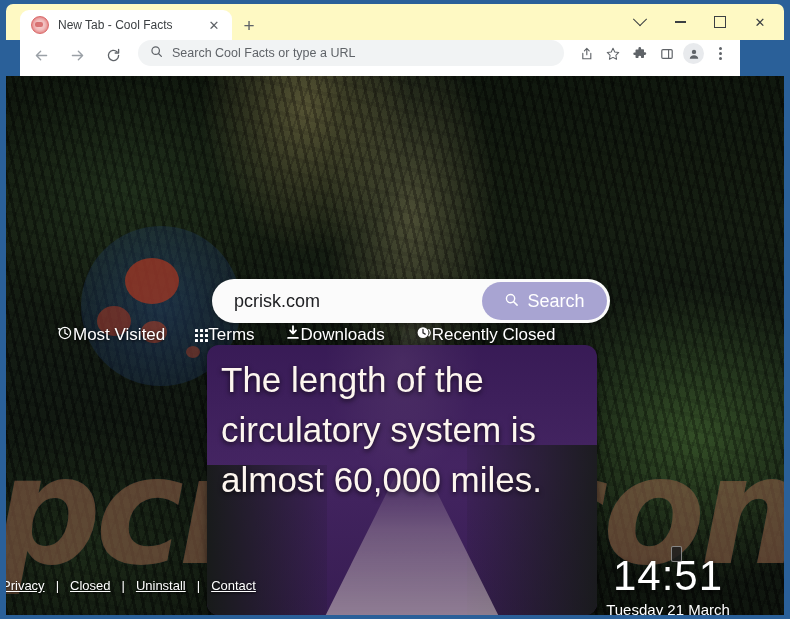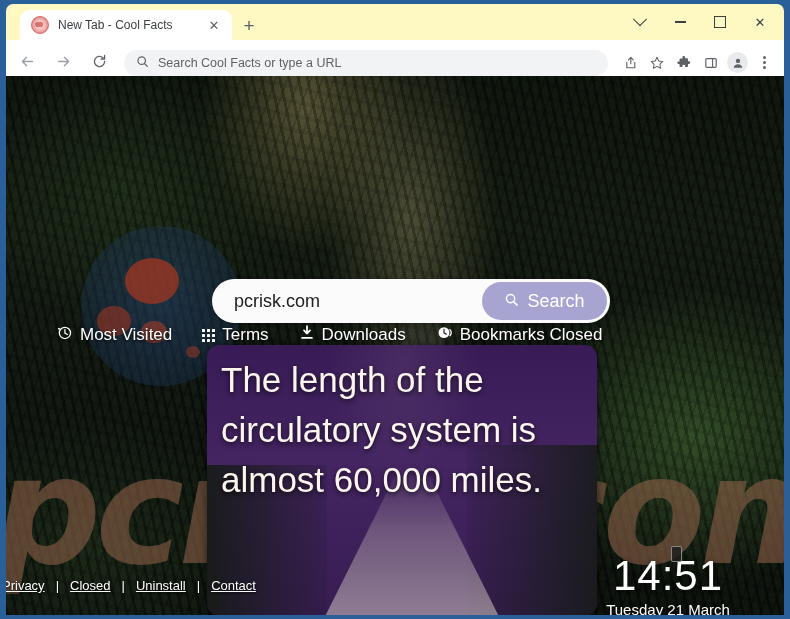--- a/index.html
+++ b/index.html
@@ -53,22 +53,22 @@
   .win-ctrls{position:absolute;right:4px;top:0;height:36px;display:flex;align-items:center;}
   .win-btn{
     width:40px;height:36px;display:flex;align-items:center;justify-content:center;
     color:#3c4043;font-size:13px;cursor:pointer;
   }
   .chev{display:block;width:9px;height:9px;border-right:1.4px solid #3c4043;border-bottom:1.4px solid #3c4043;transform:rotate(45deg) translate(-2px,-2px);}
   .dash{display:block;width:11px;height:1.4px;background:#3c4043;}
   .sq{display:block;width:10px;height:10px;border:1.4px solid #3c4043;}
   
   .toolbar{
-    position:absolute;left:6px;top:40px;width:778px;height:36px;
-    background:#ffffff;display:flex;align-items:flex-end;
+    position:absolute;left:20px;top:40px;width:720px;height:36px;
+    background:#ffffff;display:flex;align-items:flex-start;
   }
   .nav-btn{
     width:30px;height:30px;margin-left:6px;display:flex;align-items:center;justify-content:center;
     color:#9aa0a6;font-size:16px;cursor:pointer;flex:0 0 auto;
   }
   .nav-btn.active{color:#5f6368;}
   .omnibox{
     flex:1 1 auto;height:26px;margin:0 8px 0 10px;
     background:#f1f3f4;border-radius:13px;display:flex;align-items:center;
     padding:0 12px;box-sizing:border-box;cursor:text;
@@ -153,21 +153,21 @@
     background:#a8a4d2;color:#ffffff;font-family:"Liberation Sans", sans-serif;
     font-size:18px;display:flex;align-items:center;justify-content:center;gap:8px;
     cursor:pointer;
   }
   
   .quicklinks{
     position:absolute;left:50px;top:245px;width:700px;height:28px;
     display:flex;align-items:center;
   }
   .ql{
-    display:flex;align-items:center;gap:7px;color:#ffffff;font-size:17px;
+    display:flex;align-items:center;color:#ffffff;font-size:17px;
     cursor:pointer;text-shadow:0 1px 3px rgba(0,0,0,.85);white-space:nowrap;
   }
   .ql + .ql{margin-left:30px;}
   .ql svg{flex:0 0 auto;}
   .grid-icon{display:grid;grid-template-columns:repeat(3,3px);grid-template-rows:repeat(3,3px);gap:2px;}
   .grid-icon i{display:block;width:3px;height:3px;background:#fff;border-radius:.5px;}
   
   .cf-title{
     position:absolute;left:0;top:303px;width:778px;text-align:center;
     font-family:"DejaVu Sans", sans-serif;font-weight:bold;font-style:italic;
@@ -396,21 +396,21 @@
       </div>
 
       <div class="ql">
         <span>
           <svg width="17" height="17" viewBox="0 0 20 20">
               <circle cx="9.4" cy="10.2" r="6.4" fill="#fff"></circle>
               <path d="M9.4 6.4v4l2.6 1.5" fill="none" stroke="#2a2a2a" stroke-width="1.5" stroke-linecap="round"></path>
               <path d="M16.4 6.6a5.6 5.6 0 0 1 0 7.2" fill="none" stroke="#fff" stroke-width="1.5" stroke-linecap="round"></path>
             </svg>
         </span>
-        <span>Bookmarks Closed</span>
+        <span>Recently Closed</span>
       </div>
     </div>
 
     <div class="footer">
       <a>Privacy</a>
       <span class="sep">|</span>
       <a>Closed</a>
       <span class="sep">|</span>
       <a>Uninstall</a>
       <span class="sep">|</span>

